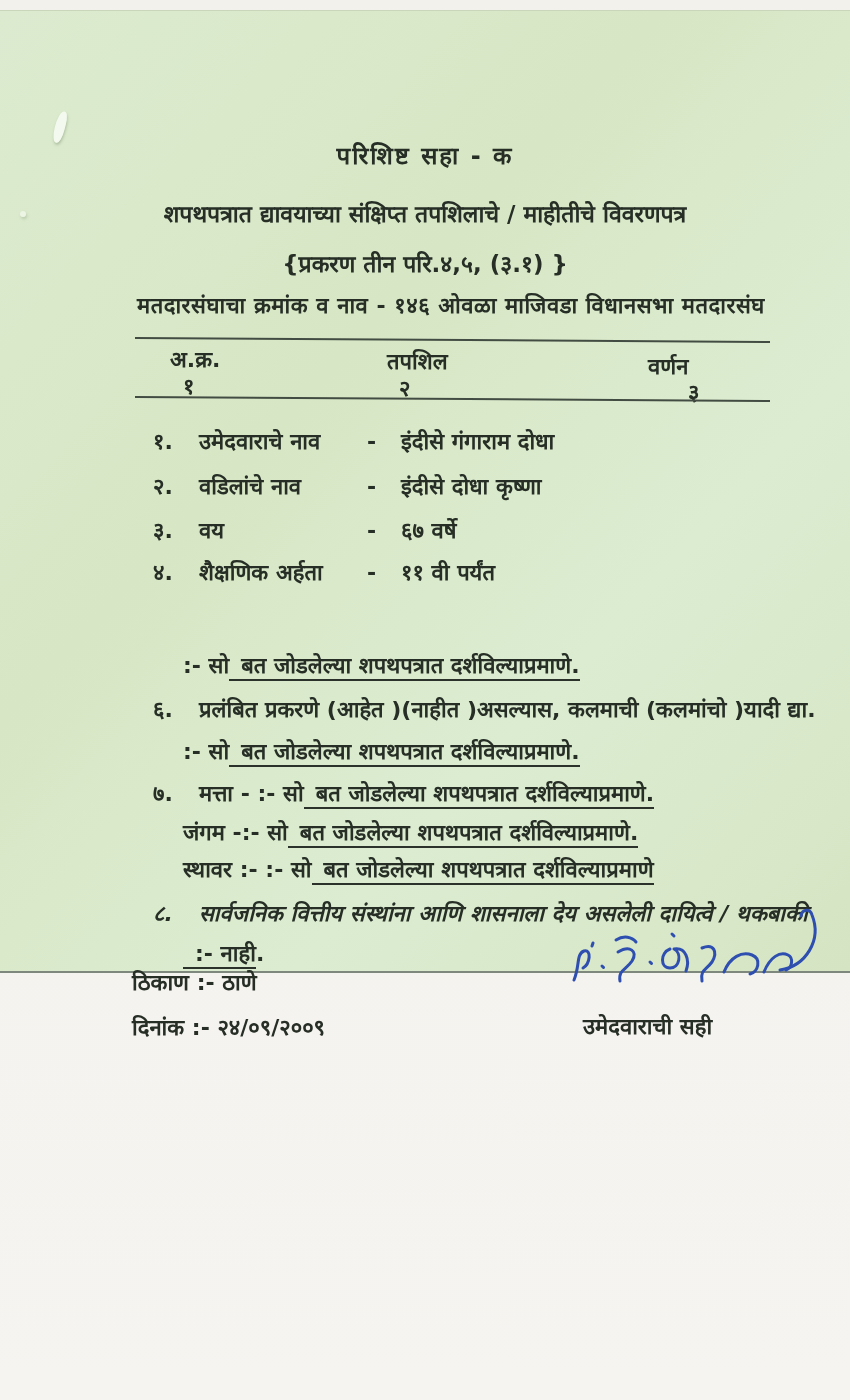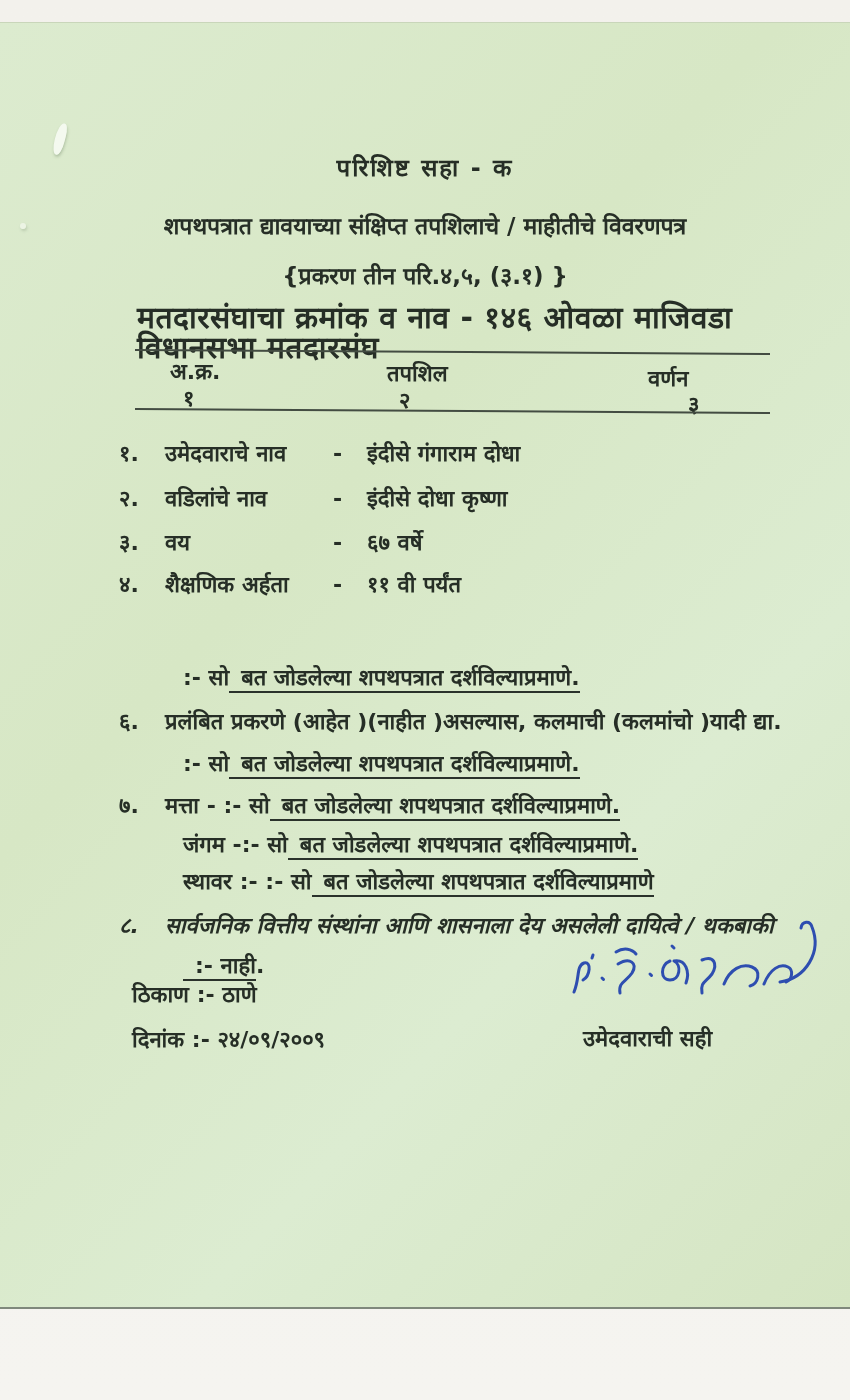--- a/index.html
+++ b/index.html
@@ -6,43 +6,42 @@
   body{
     width:850px;height:1400px;overflow:hidden;
     background:#e9e7e2;
     font-family:"DejaVu Sans", sans-serif;
   }
   .scan{
     position:relative;width:850px;height:1400px;
     background:linear-gradient(180deg,#f3f1ec 0%,#f5f4f0 100%);
   }
   .paper{
-    position:absolute;left:0;top:11px;width:850px;height:1284px;
+    position:absolute;left:0;top:11px;width:850px;height:960px;
     background:linear-gradient(133deg,#dcebcf 0%,#d7e7c5 38%,#dcecd1 68%,#d5e5c3 100%);
     color:#262e26;font-weight:700;font-size:22px;line-height:30px;
     box-shadow:0 2px 0 #7f887c, 0 -1px 0 #c9d6ba;
-    margin-top:12px;
   }
   .crease{
     position:absolute;background:rgba(248,252,244,0.85);
     box-shadow:1px 2px 3px rgba(120,140,110,0.45);
   }
   .crease.c1{left:55px;top:100px;width:10px;height:32px;border-radius:60% 40% 50% 50%;transform:rotate(14deg);}
   .crease.c2{left:20px;top:200px;width:6px;height:6px;border-radius:50%;opacity:.7;}
   .center{position:absolute;left:0;width:850px;text-align:center;}
   .t-title{top:130px;font-size:24px;letter-spacing:2px;}
   .t-sub{top:188px;font-size:23px;}
   .t-ref{top:238px;font-size:23px;}
-  .constituency{position:absolute;left:137px;top:280px;font-size:30px;letter-spacing:.5px;}
+  .constituency{position:absolute;left:137px;top:280px;font-size:22px;letter-spacing:.5px;}
   .rule{position:absolute;left:135px;width:635px;height:2px;background:#434c42;}
   .rule.top{top:328px;transform:rotate(.35deg);}
   .rule.bottom{top:387px;transform:rotate(.35deg);}
   .th-label{position:absolute;font-size:22px;}
   .th-num{position:absolute;font-size:22px;}
-  .row,.itemline,.answer{position:absolute;left:119px;white-space:nowrap;}
+  .row,.itemline,.answer{position:absolute;left:153px;white-space:nowrap;}
   .row .no{display:inline-block;width:46px;}
   .row .lbl{display:inline-block;width:168px;}
   .row .sep{display:inline-block;width:34px;}
   .itemline .no{display:inline-block;width:46px;}
   .answer{left:183px;}
   .ul{border-bottom:2px solid #2a322b;padding-bottom:1px;padding-left:12px;}
   .footerline{position:absolute;left:132px;white-space:nowrap;}
   .sig-wrap{position:absolute;left:562px;top:895px;width:275px;height:110px;}
   .sig-caption{position:absolute;left:583px;top:1001px;white-space:nowrap;}
 </style>

